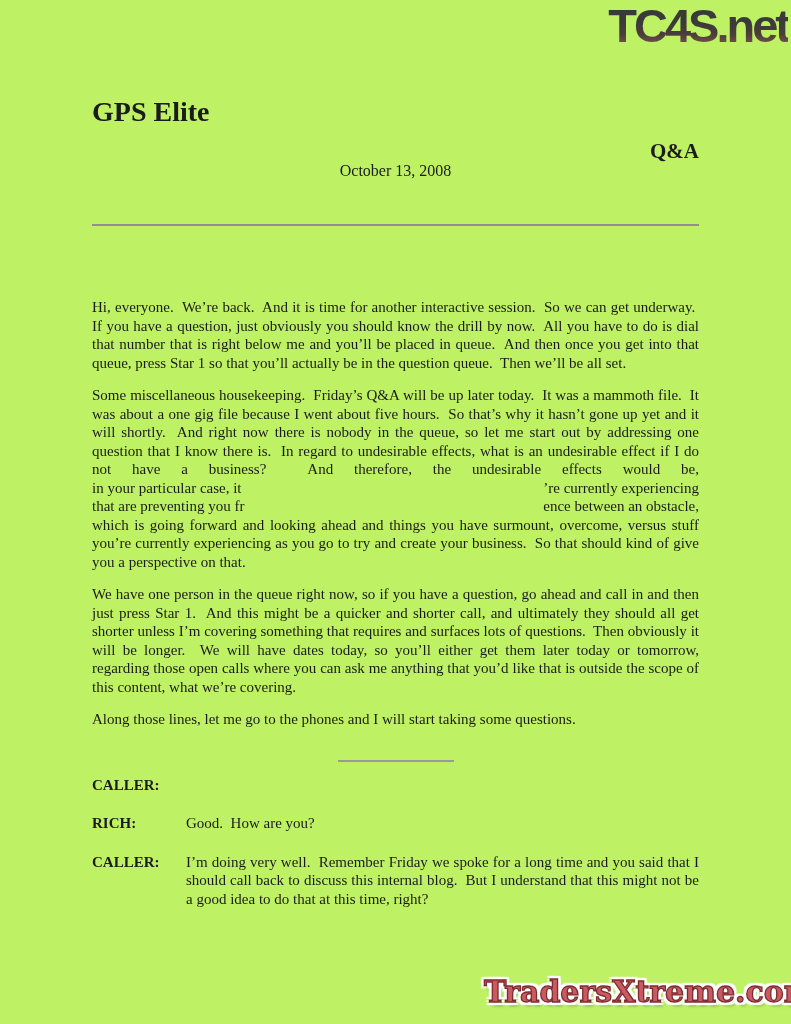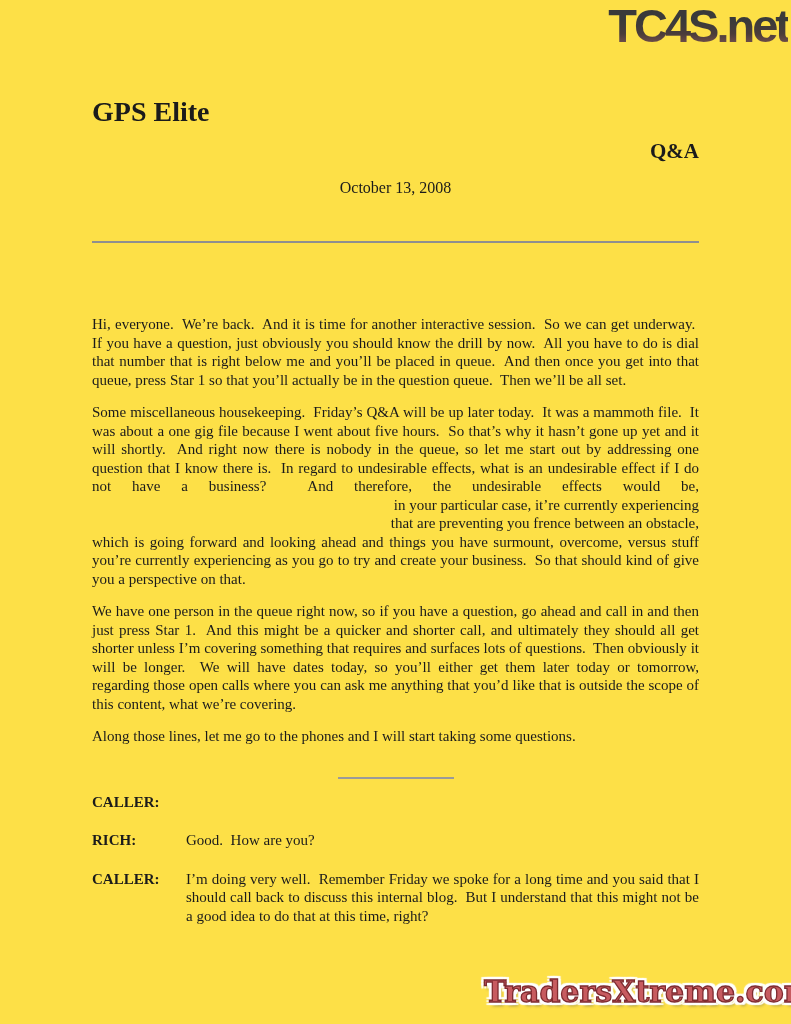--- a/index.html
+++ b/index.html
@@ -1,20 +1,20 @@
 <!DOCTYPE html>
 <html><head>
 <meta charset="utf-8">
 <style>
   html, body { margin: 0; padding: 0; background: #ffffff; }
   .page {
     position: relative;
     width: 791px;
     height: 1024px;
-    background: #fde047;
+    background: #bef264;
     overflow: hidden;
     font-family: "Liberation Serif", serif;
     color: #1b1b1b;
   }
 
   
   .wm-tc4s {
     position: absolute;
     top: 0px;
     right: 3px;
@@ -31,39 +31,39 @@
 
   
   .doc {
     position: absolute;
     left: 92px;
     top: 97px;
     width: 607px;
   }
   .title    { text-align: left; font-size: 28px; font-weight: bold; line-height: 30px; }
   .subtitle { text-align: right; font-size: 21px; font-weight: bold; line-height: 22px; margin-top: 13px; }
-  .docdate  { text-align: center; font-size: 16px; line-height: 18px; margin-top: 17px; }
+  .docdate  { text-align: center; font-size: 16px; line-height: 18px; }
 
   .rule-full {
     margin-top: 44px;
     height: 2px;
     background: #8f8f8f;
   }
 
   .bodytext {
     font-size: 15px;
     line-height: 18.5px;
     text-align: justify;
     margin: 14px 0 0 0;
   }
   .p-first { margin-top: 72px; }
   .jlast { text-align-last: justify; }
   .splitline {
     display: flex;
-    justify-content: flex-end;
+    justify-content: space-between;
     font-size: 15px;
     line-height: 18.5px;
   }
 
   .rule-short {
     width: 116px;
     height: 2px;
     background: #9a9a9a;
     margin: 31px auto 0 auto;
   }

